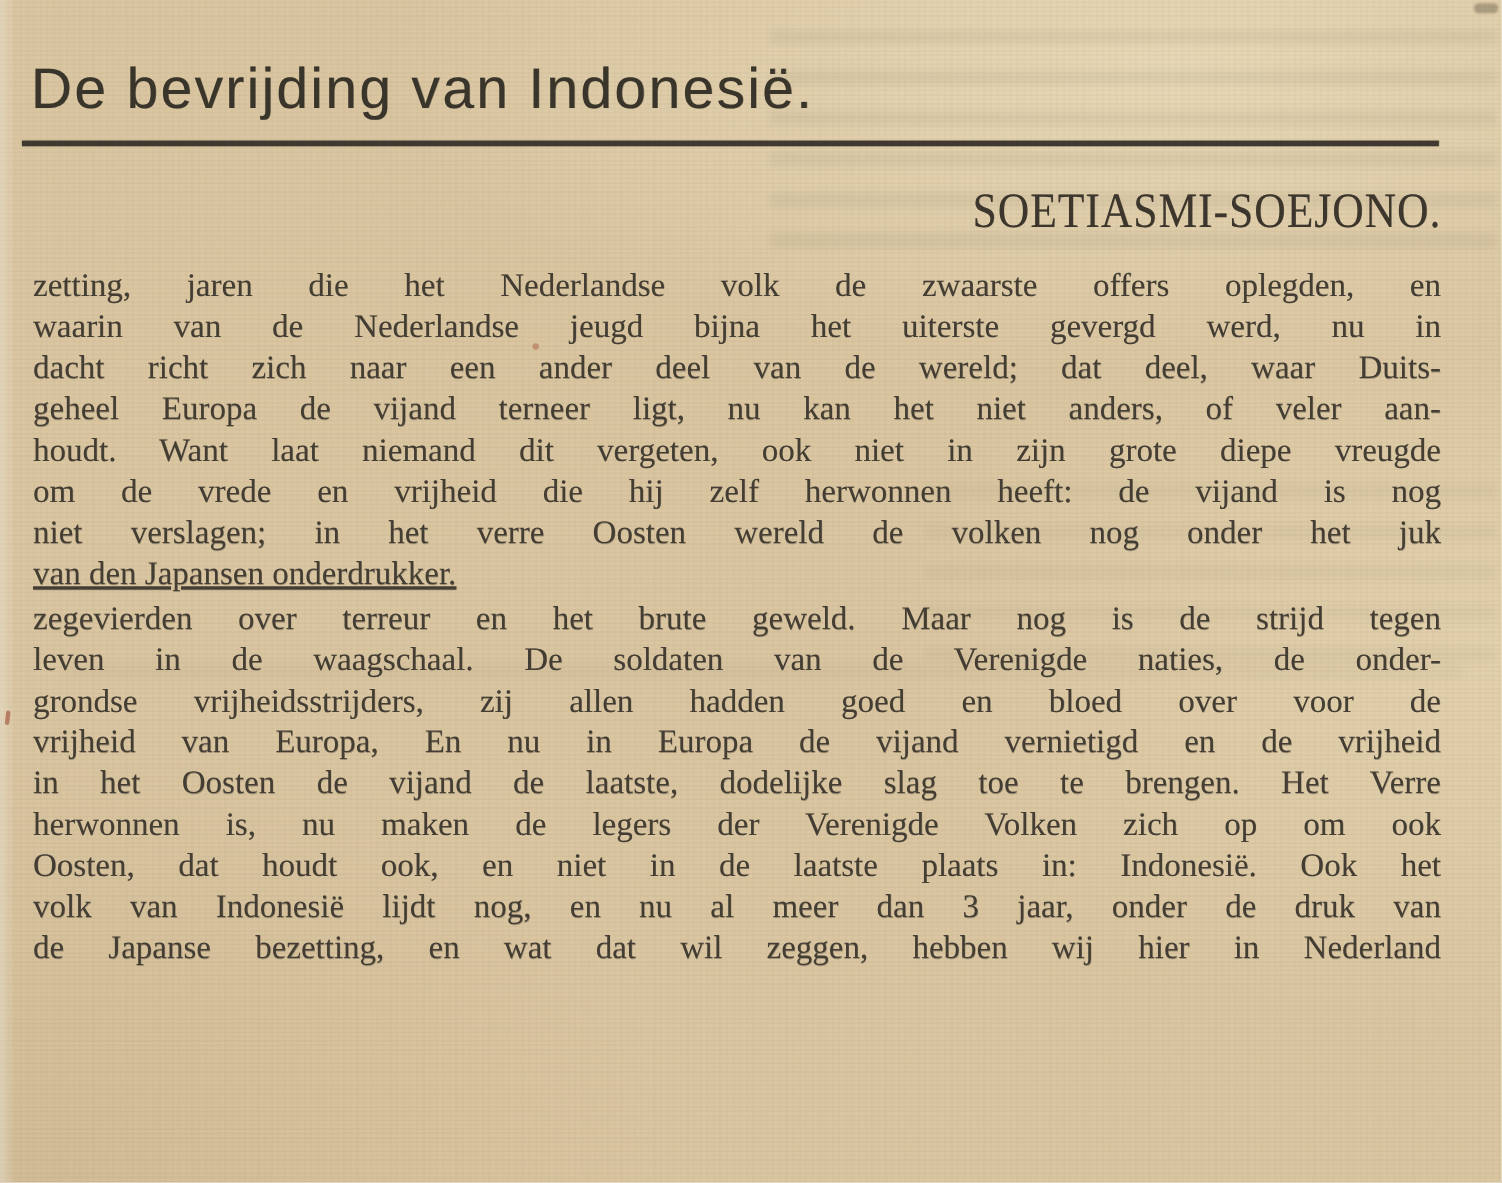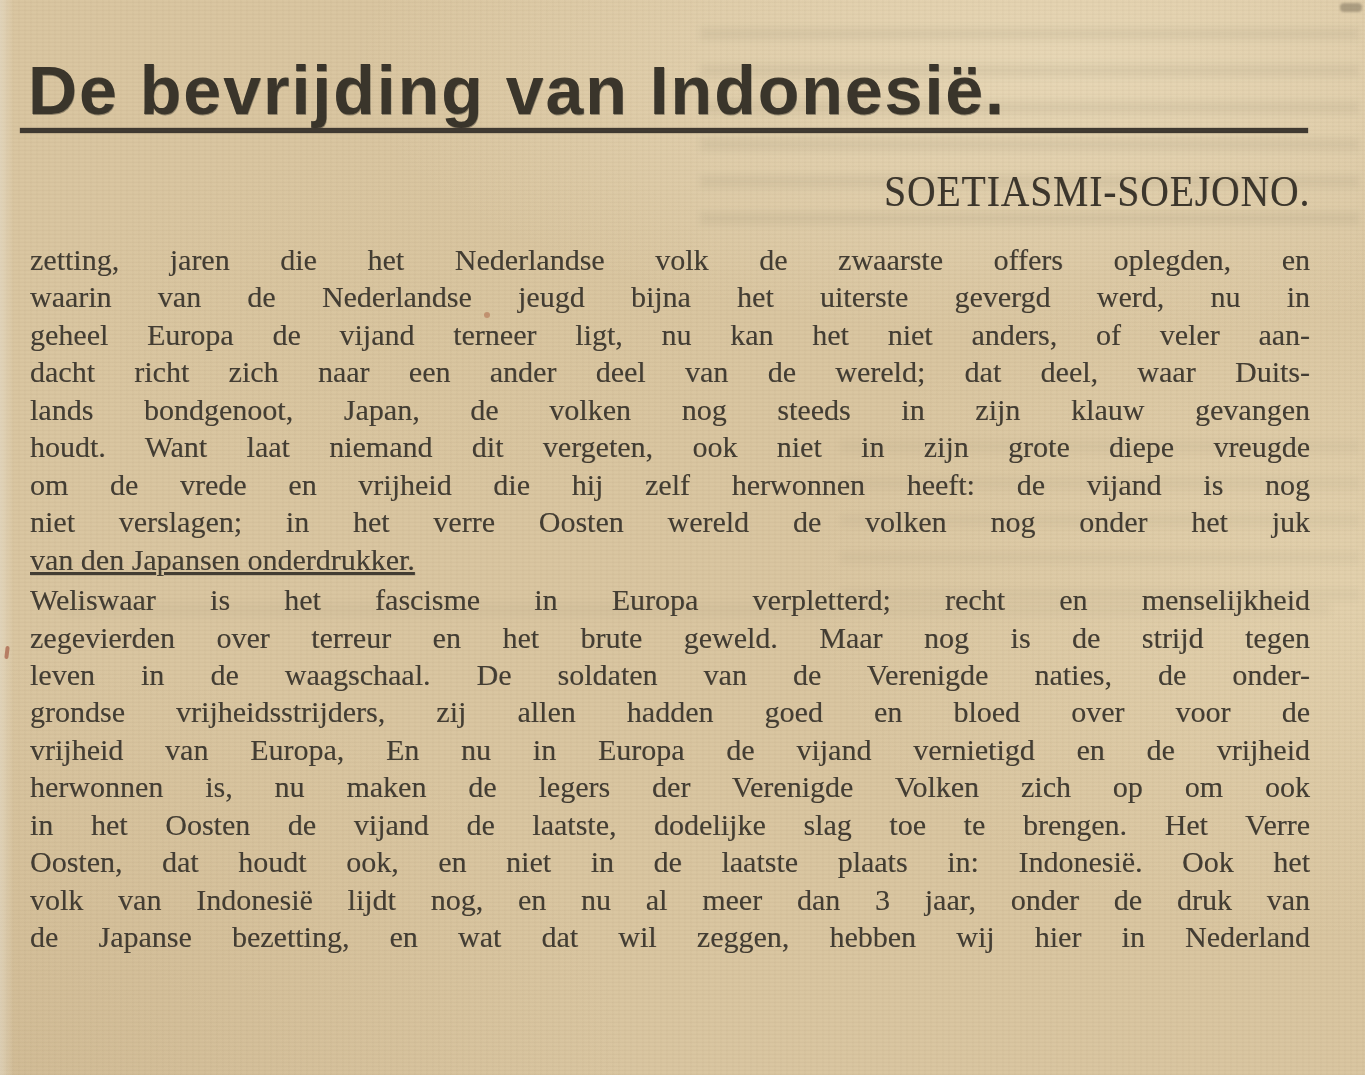--- a/index.html
+++ b/index.html
@@ -58,22 +58,22 @@
   .st-1 { left: 700px; top: 6px;   width: 660px;  height: 228px; opacity: 0.75; }
   .st-2 { left: 840px; top: 440px; width: 520px;  height: 170px; opacity: 0.45; }
   .st-3 { left: 60px;  top: 585px; width: 1270px; height: 40px;  opacity: 0.40; }
 
   .title {
     position: absolute;
     left: 28px;
     top: 50px;
     margin: 0;
     font-family: "Liberation Sans", sans-serif;
-    font-weight: 700;
-    font-size: 68px;
+    font-weight: 400;
+    font-size: 52px;
     line-height: 1.2;
     letter-spacing: 2px;
     color: var(--title-ink);
     white-space: nowrap;
     text-shadow: 0.5px 0.5px 0.5px rgba(58,53,43,0.45);
   }
   .rule {
     position: absolute;
     left: 20px;
     top: 128px;
@@ -151,36 +151,34 @@
   <div class="showthrough st-3"></div>
 
   <h1 class="title">De bevrijding van Indonesië.</h1>
   <div class="rule"></div>
   <div class="byline">SOETIASMI-SOEJONO.</div>
 
   <div class="body">
       <div class="paragraph">
         <div class="line">zetting, jaren die het Nederlandse volk de zwaarste offers oplegden, en</div>
         <div class="line">waarin van de Nederlandse jeugd bijna het uiterste gevergd werd, nu in</div>
+        <div class="line">dacht richt zich naar een ander deel van de wereld; dat deel, waar Duits-</div>
         <div class="line">geheel Europa de vijand terneer ligt, nu kan het niet anders, of veler aan-</div>
-        <div class="line">dacht richt zich naar een ander deel van de wereld; dat deel, waar Duits-</div>
-        <div class="line">lands bondgenoot, Japan, de volken nog steeds in zijn klauw gevangen</div>
         <div class="line">houdt. Want laat niemand dit vergeten, ook niet in zijn grote diepe vreugde</div>
         <div class="line">om de vrede en vrijheid die hij zelf herwonnen heeft: de vijand is nog</div>
         <div class="line">niet verslagen; in het verre Oosten wereld de volken nog onder het juk</div>
         <div class="line short">van den Japansen onderdrukker.</div>
       </div>
       <div class="paragraph">
-        <div class="line">Weliswaar is het fascisme in Europa verpletterd; recht en menselijkheid</div>
         <div class="line">zegevierden over terreur en het brute geweld. Maar nog is de strijd tegen</div>
         <div class="line">leven in de waagschaal. De soldaten van de Verenigde naties, de onder-</div>
         <div class="line">grondse vrijheidsstrijders, zij allen hadden goed en bloed over voor de</div>
         <div class="line">vrijheid van Europa, En nu in Europa de vijand vernietigd en de vrijheid</div>
+        <div class="line">in het Oosten de vijand de laatste, dodelijke slag toe te brengen. Het Verre</div>
         <div class="line">herwonnen is, nu maken de legers der Verenigde Volken zich op om ook</div>
-        <div class="line">in het Oosten de vijand de laatste, dodelijke slag toe te brengen. Het Verre</div>
         <div class="line">Oosten, dat houdt ook, en niet in de laatste plaats in: Indonesië. Ook het</div>
         <div class="line">volk van Indonesië lijdt nog, en nu al meer dan 3 jaar, onder de druk van</div>
         <div class="line">de Japanse bezetting, en wat dat wil zeggen, hebben wij hier in Nederland</div>
       </div>
     </div>
 
   <div class="speck speck-1"></div>
   <div class="speck speck-2"></div>
   <div class="speck speck-3"></div>
 </div>

